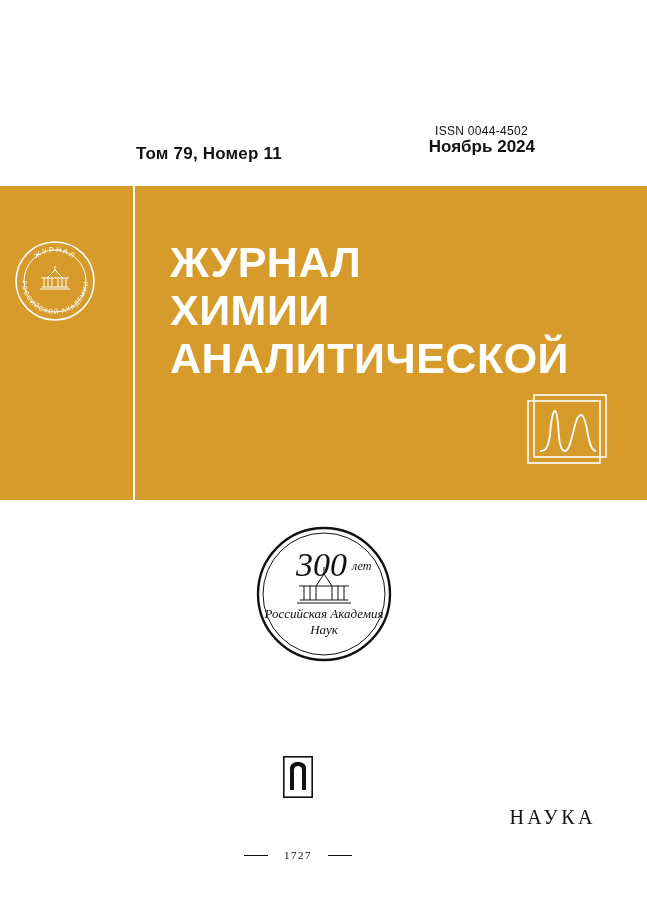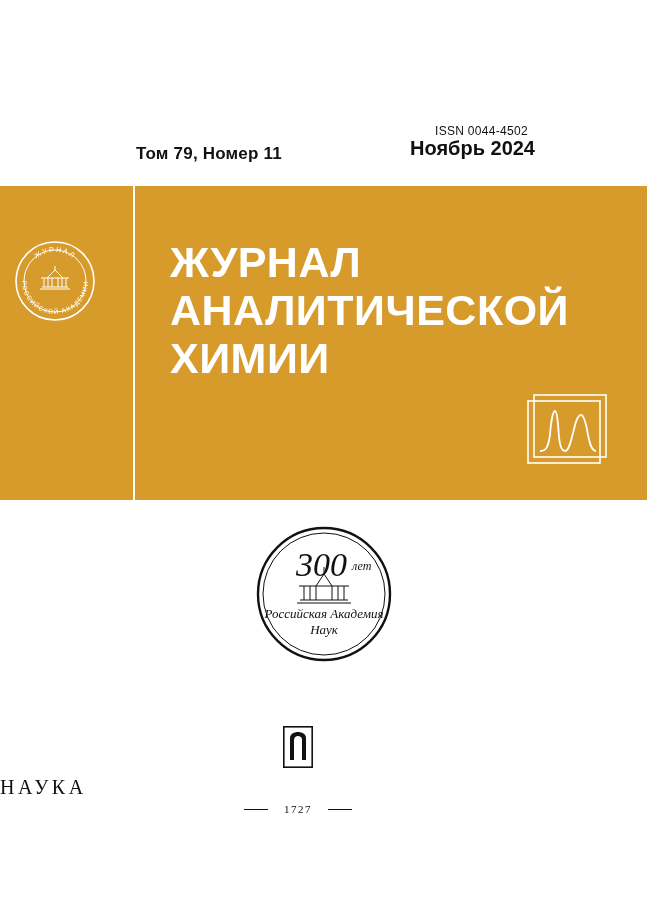--- a/index.html
+++ b/index.html
@@ -47,21 +47,21 @@
     top: 6px;
     font-size: 12px;
     letter-spacing: 0.3px;
     color: #111;
     white-space: nowrap;
   }
   .date {
     position: absolute;
     right: 112px;
     top: 19px;
-    font-size: 20px;
+    font-size: 17px;
     font-weight: bold;
     color: #111;
     white-space: nowrap;
   }
 
   
   .band {
     position: absolute;
     left: 0;
     top: 186px;
@@ -117,39 +117,39 @@
     left: 256px;
     top: 526px;
     width: 136px;
     height: 136px;
   }
 
   
   .publisher {
     position: absolute;
     left: 0;
-    top: 726px;
+    top: 756px;
     width: 596px;
-    text-align: left;
+    text-align: right;
   }
   .pub-mark {
     width: 30px;
     height: 42px;
     margin: 0 auto 8px auto;
     display: block;
   }
   .pub-name {
     font-size: 20px;
     letter-spacing: 3.5px;
     font-weight: normal;
     color: #111;
     font-family: "Liberation Serif", serif;
   }
   .pub-year {
-    margin-top: 4px;
+    margin-top: 20px;
     font-size: 11px;
     letter-spacing: 1.5px;
     color: #111;
     font-family: "Liberation Serif", serif;
     display: flex;
     align-items: center;
     justify-content: center;
     gap: 16px;
   }
   .pub-year .rule {
@@ -195,22 +195,22 @@
         <path d="M27,38 L55,38"></path>
         <path d="M33,38 L41,30 L49,38"></path>
         <path d="M41,30 L41,26"></path>
         <path d="M26,49 L56,49"></path>
       </g>
     </svg>
   </div>
 
   <div class="title">
     <span class="line">ЖУРНАЛ</span>
+    <span class="line">ХИМИИ</span>
     <span class="line">АНАЛИТИЧЕСКОЙ</span>
-    <span class="line">ХИМИИ</span>
   </div>
 
   <div class="chromato">
     <svg width="86" height="90" viewBox="0 0 86 90" aria-hidden="true">
       <g fill="none" stroke="#ffffff" stroke-width="1.6">
         <rect x="4" y="12" width="72" height="62"></rect>
         <rect x="10" y="6" width="72" height="62"></rect>
         <path d="M16,62 C22,62 24,59 26,46 C27,32 29,22 31,22 C33,22 34,34 35,48 C36,58 38,62 41,62
                  C45,62 47,52 50,40 C52,31 54,26 57,26 C60,26 62,34 64,46 C66,56 68,62 72,62" stroke-width="1.8"></path>
       </g>

